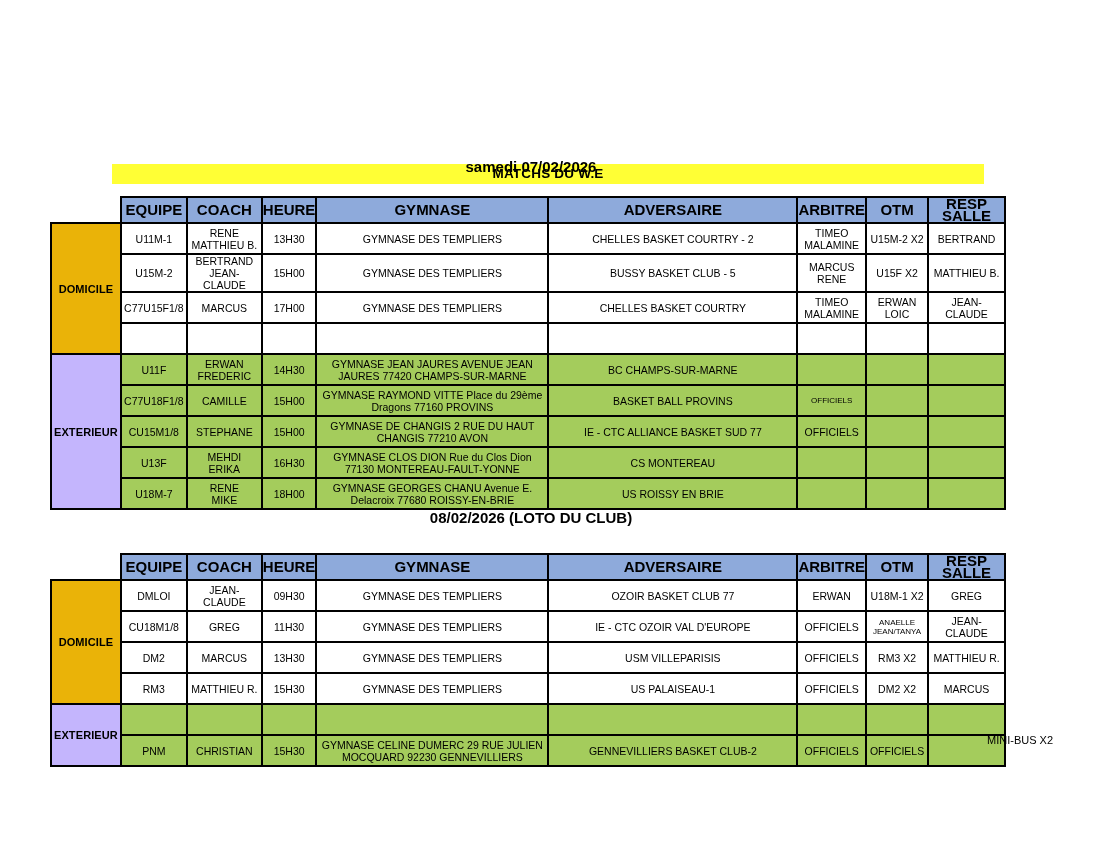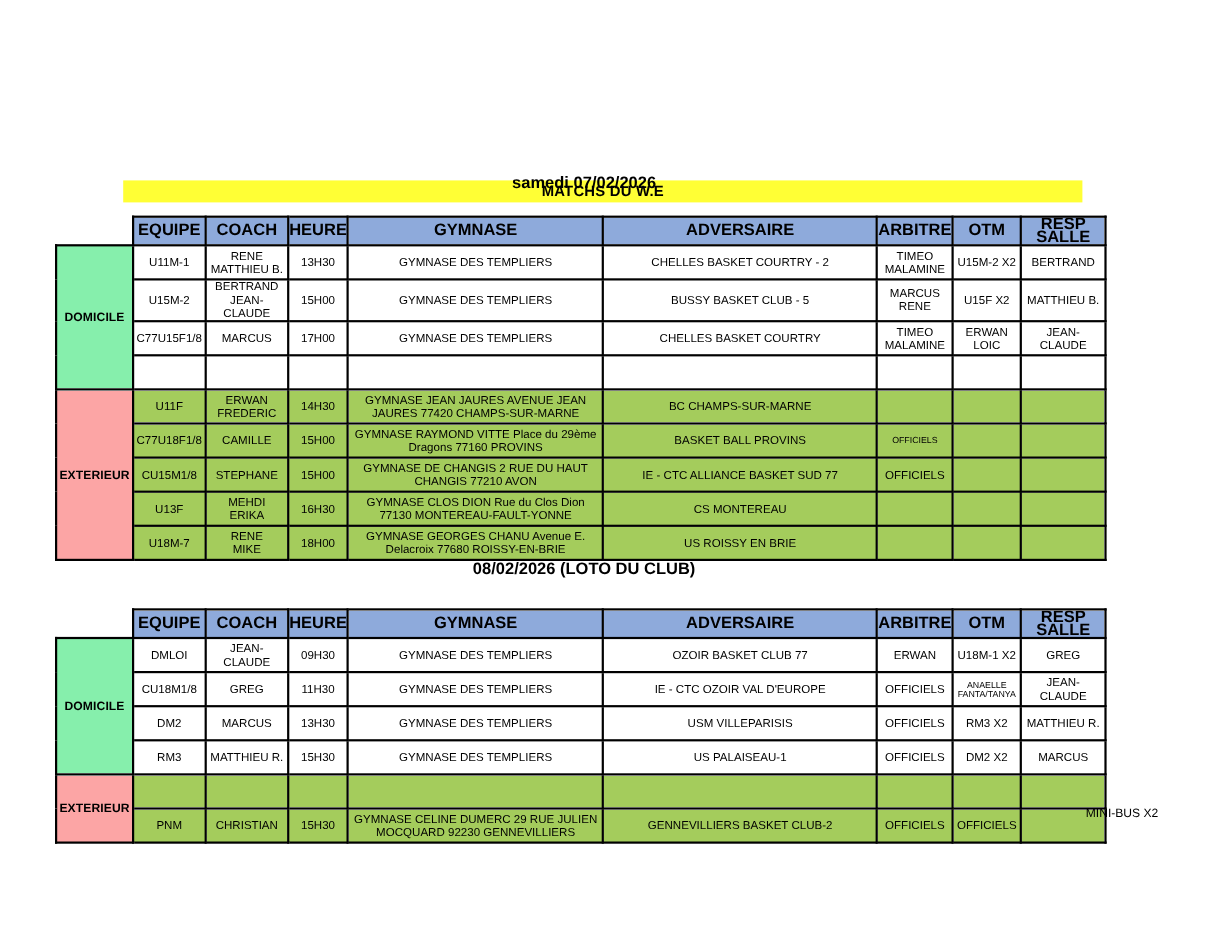--- a/index.html
+++ b/index.html
@@ -30,22 +30,22 @@
     vertical-align:middle; white-space:pre-line; overflow:hidden;
   }
   table.sched thead th {
     background:#8EAADB; font-weight:bold; font-size:15px; height:17px; padding:0;
   }
   table.sched th.spacer { border:none; background:transparent; }
   table.sched tbody tr { height:31px; }
   tr.domicile td { background:#ffffff; }
   tr.exterieur td { background:#A4CC5C; }
   td.label { font-weight:bold; font-size:11px; letter-spacing:.1px; }
-  td.label.domicile { background:#86efac; }
-  td.label.exterieur { background:#fca5a5; }
+  td.label.domicile { background:#eab308; }
+  td.label.exterieur { background:#c4b5fd; }
   td.small { font-size:8px; line-height:9px; }
 
   .minibus {
     position:absolute; left:987px; top:734px;
     font-weight:normal; font-size:11px; white-space:nowrap;
   }
 </style>
 </head>
 <body>
 
@@ -225,21 +225,21 @@
           <td>GREG</td>
         </tr>
         <tr class="domicile">
           <td>CU18M1/8</td>
           <td>GREG</td>
           <td>11H30</td>
           <td>GYMNASE DES TEMPLIERS</td>
           <td>IE - CTC OZOIR VAL D'EUROPE</td>
           <td>OFFICIELS</td>
           <td class="small">ANAELLE
-FANTA/TANYA</td>
+JEAN/TANYA</td>
           <td>JEAN-CLAUDE</td>
         </tr>
         <tr class="domicile">
           <td>DM2</td>
           <td>MARCUS</td>
           <td>13H30</td>
           <td>GYMNASE DES TEMPLIERS</td>
           <td>USM VILLEPARISIS</td>
           <td>OFFICIELS</td>
           <td>RM3 X2</td>

